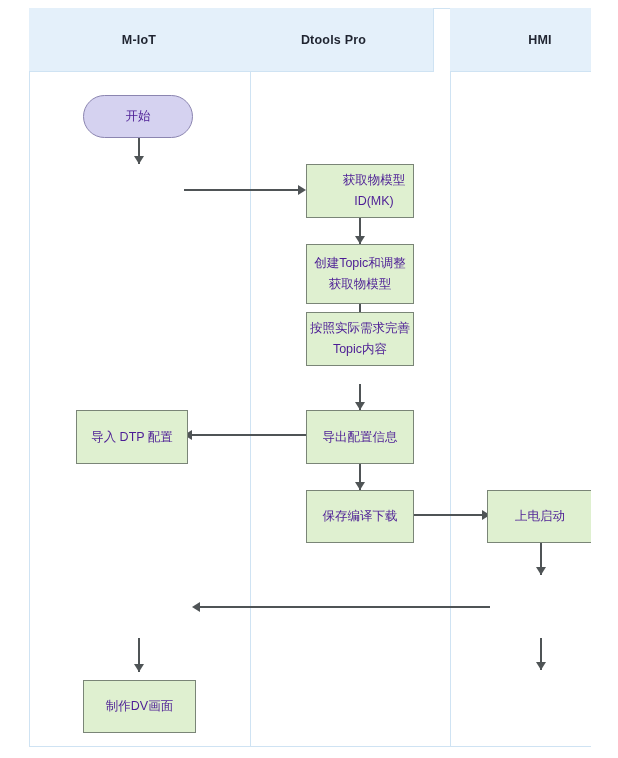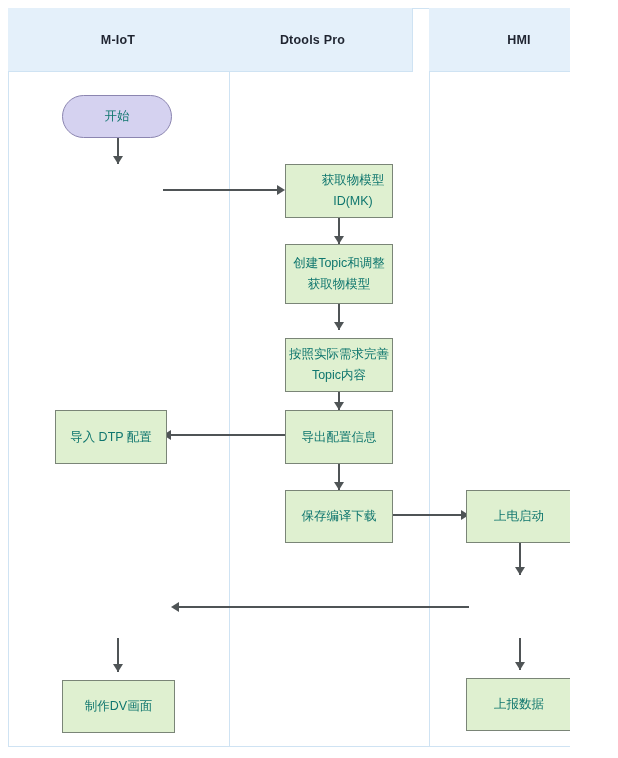--- a/index.html
+++ b/index.html
@@ -7,20 +7,21 @@
     padding: 0;
     background: #ffffff;
     font-family: "Liberation Sans", "DejaVu Sans", sans-serif;
   }
   #canvas {
     position: relative;
     width: 570px;
     height: 758px;
     background: #ffffff;
     overflow: hidden;
+    margin-left: 21px;
   }
 
   
   .lane-frame {
     position: absolute;
     left: 8px;
     top: 8px;
     width: 601px;
     height: 739px;
     border: 1px solid #cfe3f3;
@@ -57,21 +58,21 @@
   
   .node {
     position: absolute;
     box-sizing: border-box;
     background: #dff0d0;
     border: 1.6px solid #7a8577;
     display: flex;
     flex-direction: column;
     align-items: center;
     justify-content: center;
-    color: #0f766e;
+    color: #4c1d95;
     font-size: 12.5px;
     line-height: 21px;
     text-align: center;
   }
   .node.start {
     background: #d5d2f0;
     border: 1.6px solid #8b85b0;
     border-radius: 28px;
   }
   .node .line2 { display: block; }
@@ -169,21 +170,21 @@
   <div class="node" style="left:285px; top:164px; width:108px; height:54px;padding-left:28px;">
     <span>获取物模型</span>
     <span class="line2">ID(MK)</span>
   </div>
 
   <div class="node" style="left:285px; top:244px; width:108px; height:60px;align-items:center;">
     <span>创建Topic和调整</span>
     <span class="line2">获取物模型</span>
   </div>
 
-  <div class="node" style="left:285px; top:338px; width:108px; height:54px;align-items:center;">
+  <div class="node" style="left:285px; top:312px; width:108px; height:54px;align-items:center;">
     <span>按照实际需求完善</span>
     <span class="line2">Topic内容</span>
   </div>
 
   <div class="node" style="left:285px; top:410px; width:108px; height:54px;">
     <span>导出配置信息</span>
   </div>
 
   <div class="node" style="left:55px; top:410px; width:112px; height:54px;">
     <span>导入 DTP 配置</span>
@@ -191,22 +192,19 @@
 
   <div class="node" style="left:285px; top:490px; width:108px; height:53px;">
     <span>保存编译下载</span>
   </div>
 
   <div class="node" style="left:466px; top:490px; width:106px; height:53px;">
     <span>上电启动</span>
   </div>
 
 
-  <div class="node" style="left:466px; top:678px; width:106px; height:53px;">
-    <span>上报数据</span>
-  </div>
 
 
   <div class="node" style="left:62px; top:680px; width:113px; height:53px;">
     <span>制作DV画面</span>
   </div>
 
 </div>
 
 </body></html>

